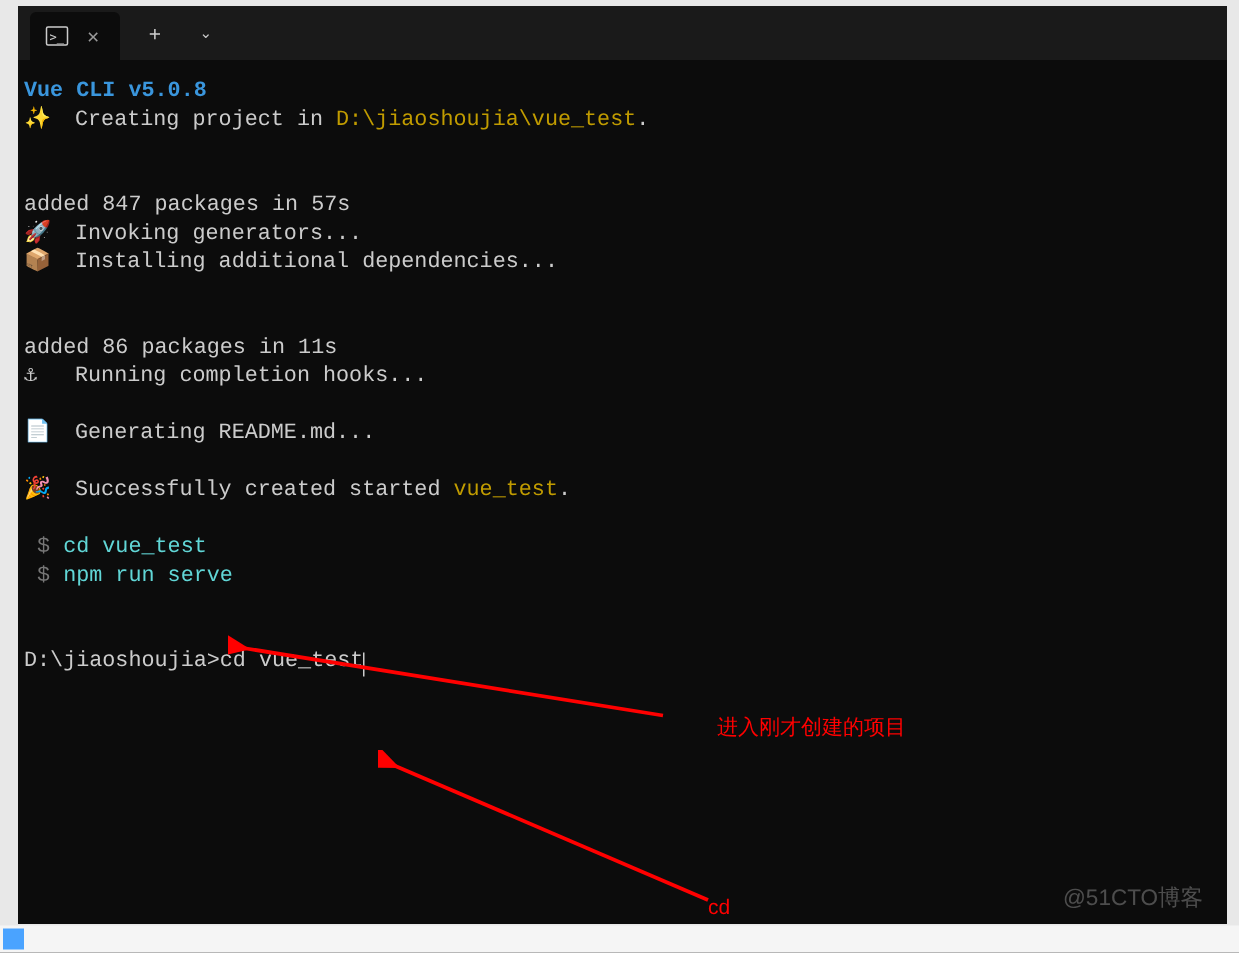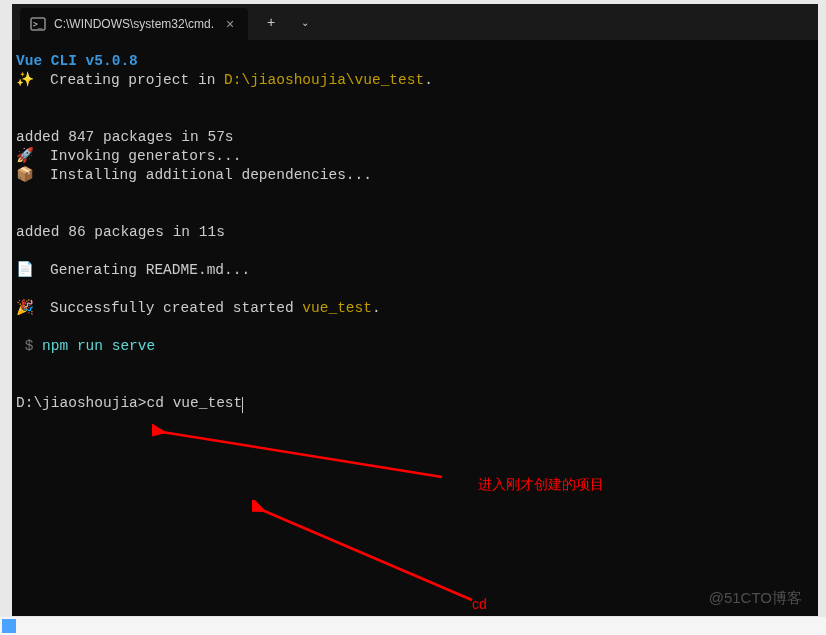--- a/index.html
+++ b/index.html
@@ -145,45 +145,46 @@
 
 <div class="terminal-window">
   <div class="titlebar">
     <div class="tab">
       <span class="tab-icon">
         <svg width="16" height="16" viewBox="0 0 16 16">
             <rect x="1" y="2" width="14" height="12" rx="1" fill="none" stroke="#ccc" stroke-width="1"></rect>
             <text x="3" y="11" font-size="8" fill="#ccc" font-family="monospace">&gt;_</text>
           </svg>
       </span>
-      <span>C:\WINDOWS\system32\cmd.</span>
       <span class="tab-close">×</span>
     </div>
     <div class="tab-actions">
       <div class="tab-action">+</div>
       <div class="tab-action" style="font-size:10px;">⌄</div>
     </div>
   </div>
 
   <div class="terminal-body">
     <div class="line"><span class="c-cyan">Vue CLI v5.0.8</span></div>
     <div class="line"><span class="icon-cell">✨</span><span>Creating project in </span><span class="c-yellow">D:\jiaoshoujia\vue_test</span><span>.</span></div>
     <div class="line"></div>
     <div class="line"></div>
     <div class="line"><span>added 847 packages in 57s</span></div>
     <div class="line"><span class="icon-cell">🚀</span><span>Invoking generators...</span></div>
     <div class="line"><span class="icon-cell">📦</span><span>Installing additional dependencies...</span></div>
     <div class="line"></div>
     <div class="line"></div>
     <div class="line"><span>added 86 packages in 11s</span></div>
+    <div class="line"><span class="icon-cell">⚓</span><span>Running completion hooks...</span></div>
     <div class="line"></div>
     <div class="line"><span class="icon-cell">📄</span><span>Generating README.md...</span></div>
     <div class="line"></div>
     <div class="line"><span class="icon-cell">🎉</span><span>Successfully created started </span><span class="c-yellow">vue_test</span><span>.</span></div>
     <div class="line"></div>
+    <div class="line"><span class="c-gray"> $ </span><span class="c-teal">cd vue_test</span></div>
     <div class="line"><span class="c-gray"> $ </span><span class="c-teal">npm run serve</span></div>
     <div class="line"></div>
     <div class="line"></div>
     <div class="prompt-line"><span>D:\jiaoshoujia&gt;</span><span>cd vue_test</span><span class="cursor"></span></div>
 
     <svg class="arrow-svg" style="left:140px; top:382px;" width="300" height="60">
       <defs>
           <marker id="ah1" markerWidth="12" markerHeight="10" refX="2" refY="5" orient="auto">
             <polygon points="12,0 0,5 12,10" fill="#ff0000"></polygon>
           </marker>

